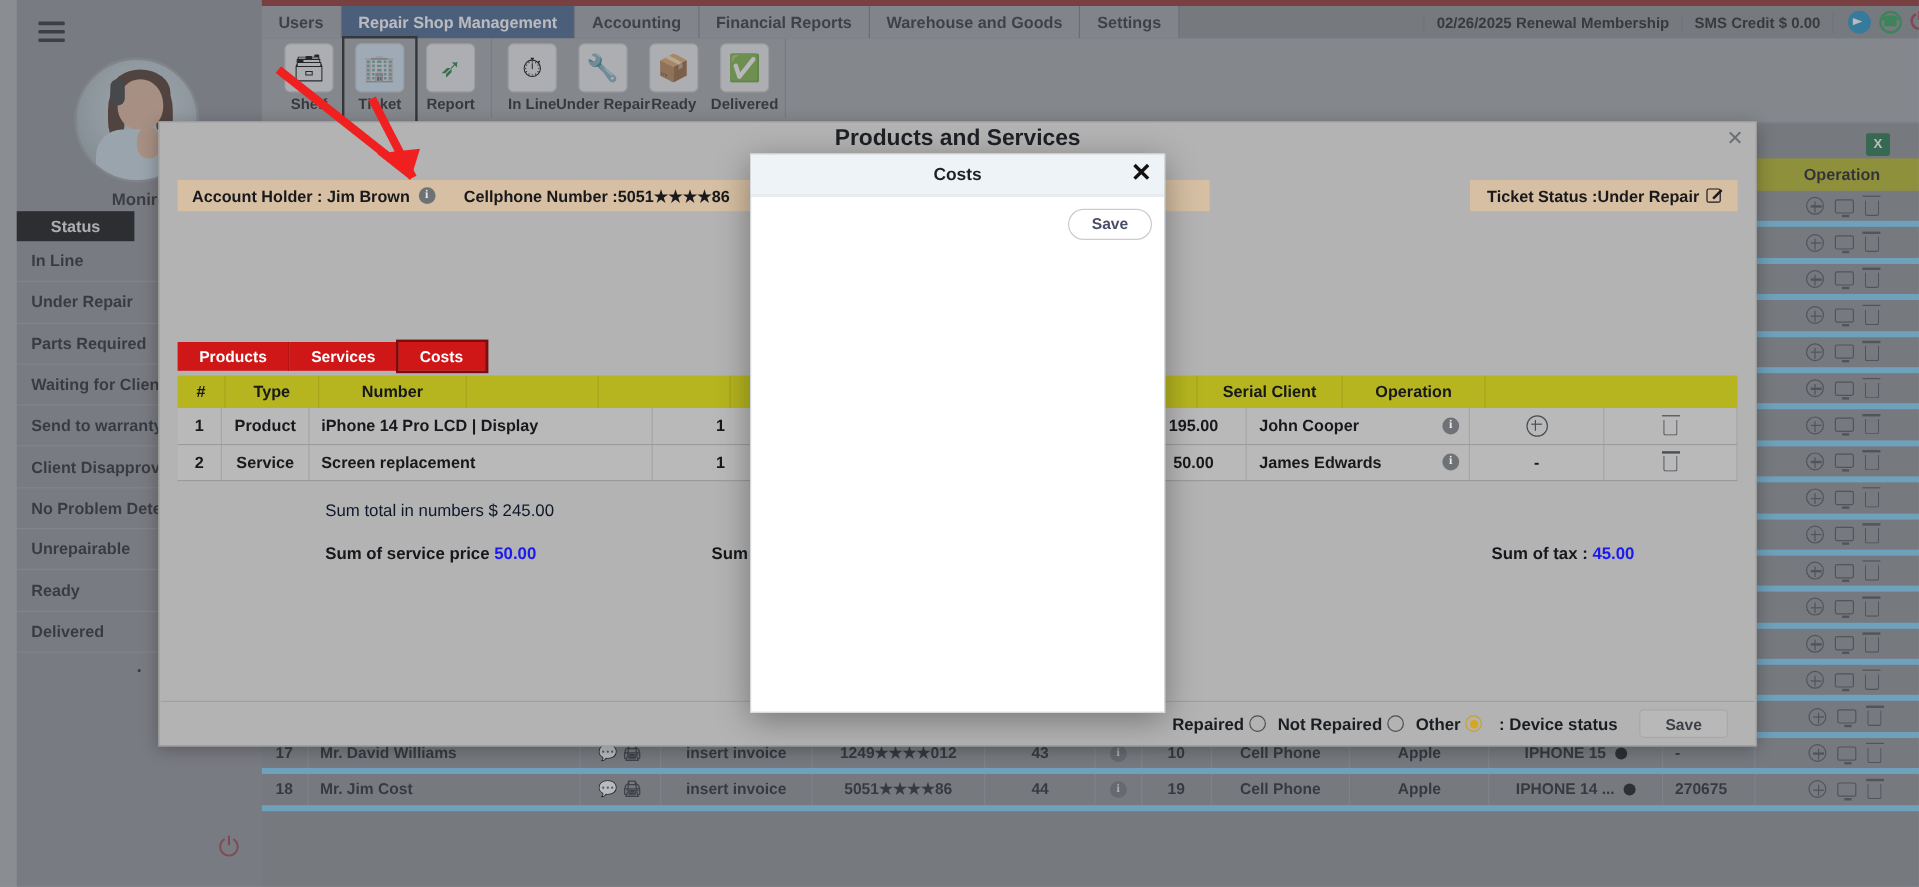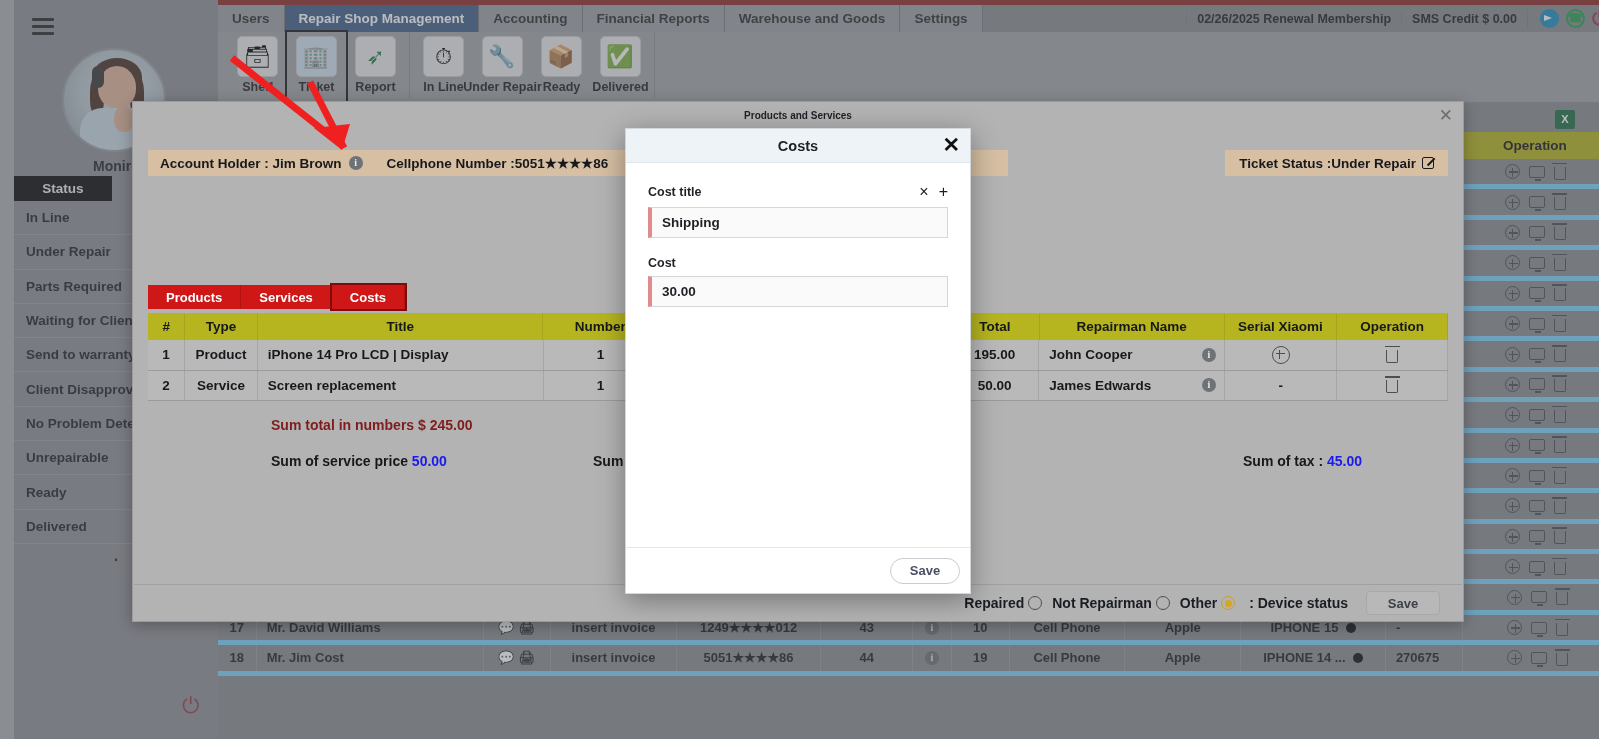--- a/index.html
+++ b/index.html
@@ -150,21 +150,21 @@
   .dim-overlay { position:absolute; inset:0; background: rgba(90,94,100,0.42); }
 
   
   .ps-panel {
     position:absolute; left:118px; top:101px; width:1332px; height:521px;
     background:#b3b3b3; border:1px solid #9b9b9b;
     box-shadow: 0 3px 14px rgba(0,0,0,0.28);
   }
   .ps-title {
     position:absolute; left:0; top:0; width:100%; height:28px;
-    text-align:center; font-size:10px; font-weight:bold; color:#1d2024;
+    text-align:center; font-size:19px; font-weight:bold; color:#1d2024;
     line-height:28px;
   }
   .ps-close { position:absolute; right:10px; top:3px; font-size:17px; color:#6b6f74; }
 
   .ps-infobar {
     position:absolute; left:15px; top:48px; width:860px; height:26px;
     background:#d6bfa3; display:flex; align-items:center;
     font-size:13.5px; font-weight:bold; color:#19191b;
   }
   .ps-infobar .seg { padding:0 12px; display:flex; align-items:center; gap:7px; white-space:nowrap;}
@@ -194,21 +194,21 @@
   .ps-tr { display:flex; height:30.5px; border-bottom:1px solid #9b9b9b; background:#b9b9b9; }
   .ps-td {
     font-size:13.5px; font-weight:bold; color:#18191c;
     display:flex; align-items:center; justify-content:center;
     border-right:1px solid #a6a6a6;
   }
   .ps-td.l { justify-content:flex-start; padding-left:10px; }
   .ps-td.rel { position:relative; }
   .ps-td .info-abs { position:absolute; right:8px; top:50%; transform:translateY(-50%); }
 
-  .sum-total { position:absolute; left:138px; top:315px; font-size:14px; font-weight:bold; color:#7f1d1d;text-align:center; }
+  .sum-total { position:absolute; left:138px; top:315px; font-size:14px; font-weight:normal; color:#0f172a;text-align:center; }
   .sum-svc { position:absolute; left:138px; top:351px; font-size:14px; font-weight:bold; color:#17181b; }
   .sum-prod { position:absolute; left:460px; top:351px; font-size:14px; font-weight:bold; color:#17181b; }
   .sum-tax { position:absolute; left:1110px; top:351px; font-size:14px; font-weight:bold; color:#17181b; }
   .blue { color:#1a1aee; }
 
   .ps-footer {
     position:absolute; left:1px; right:1px; bottom:0; height:37px;
     border-top:1px solid #a0a0a0;
     display:flex; align-items:center; justify-content:flex-end; gap:0px; padding-right:22px;
   }
@@ -612,28 +612,27 @@
     <div class="ps-tabs">
       <div class="ps-tab">Products</div>
       <div class="ps-tab">Services</div>
       <div class="ps-tab sel">Costs</div>
     </div>
 
     <div class="ps-table">
       <div class="ps-thead">
         <div class="th" style="width:40px;">#</div>
         <div class="th" style="width:78px;">Type</div>
-        <div class="th" style="width:307px;">Title</div>
         <div class="th" style="width:123px;">Number</div>
         <div class="th" style="width:110px;"></div>
         <div class="th" style="width:110px;"></div>
         <div class="th" style="width:95px;"></div>
         <div class="th" style="width:95px;">Total</div>
         <div class="th" style="width:199px;">Repairman Name</div>
-        <div class="th" style="width:121px;">Serial Xiaomi</div>
+        <div class="th" style="width:121px;">Serial Client</div>
         <div class="th" style="width:119px;">Operation</div>
       </div>
       <div id="ps-rows">
           <div class="ps-tr">
             <div class="ps-td " style="width: 40px;">1</div>
             <div class="ps-td " style="width: 78px;">Product</div>
             <div class="ps-td l" style="width: 307px;">iPhone 14 Pro LCD | Display</div>
             <div class="ps-td " style="width: 123px;">1</div>
             <div class="ps-td " style="width: 110px;"></div>
             <div class="ps-td " style="width: 110px;"></div>
@@ -684,49 +683,34 @@
     </div>
     <div class="sum-tax">
       <span>Sum of tax :</span>
       <span class="blue">45.00</span>
     </div>
 
     <div class="ps-footer">
       <div class="radio-grp">
         <span class="rl">Repaired</span>
         <span class="rd"></span>
-        <span class="rl">Not Repairman</span>
+        <span class="rl">Not Repaired</span>
         <span class="rd"></span>
         <span class="rl">Other</span>
         <span class="rd on"></span>
         <span class="dev-status-lbl">: Device status</span>
       </div>
       <div class="save-btn-ghost">Save</div>
     </div>
   </div>
 
   <div class="costs-modal">
     <div class="cm-head">
       <div class="cm-title">Costs</div>
       <div class="cm-x">✕</div>
-    </div>
-    <div class="cm-body">
-      <div class="cm-fieldrow">
-        <span class="cm-label">Cost title</span>
-        <span class="cm-actions">
-          <span>×</span>
-          <span>+</span>
-        </span>
-      </div>
-      <div class="cm-input" placeholder="Cost title">Shipping</div>
-      <div class="cm-gap"></div>
-      <div class="cm-fieldrow">
-        <span class="cm-label">Cost</span>
-      </div>
-      <div class="cm-input" placeholder="Cost">30.00</div>
     </div>
     <div class="cm-foot">
       <div class="cm-save">Save</div>
     </div>
   </div>
 
   <svg class="arrow-svg" width="160" height="120" viewBox="0 0 160 120">
     <path d="M18 8 L128 95" stroke="#f02020" stroke-width="7" fill="none"></path>
     <path d="M96 32 L130 98" stroke="#f02020" stroke-width="7" fill="none"></path>
     <path d="M128 100 L100 78 L136 74 Z" fill="#f02020"></path>

